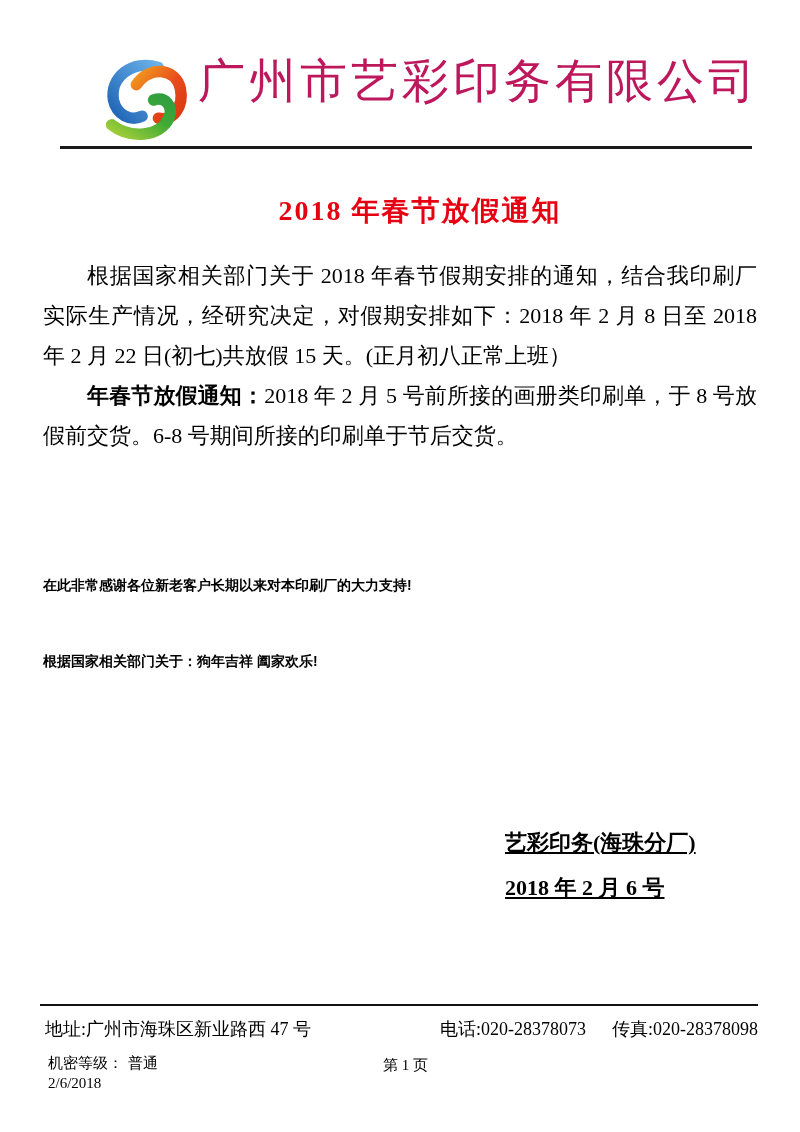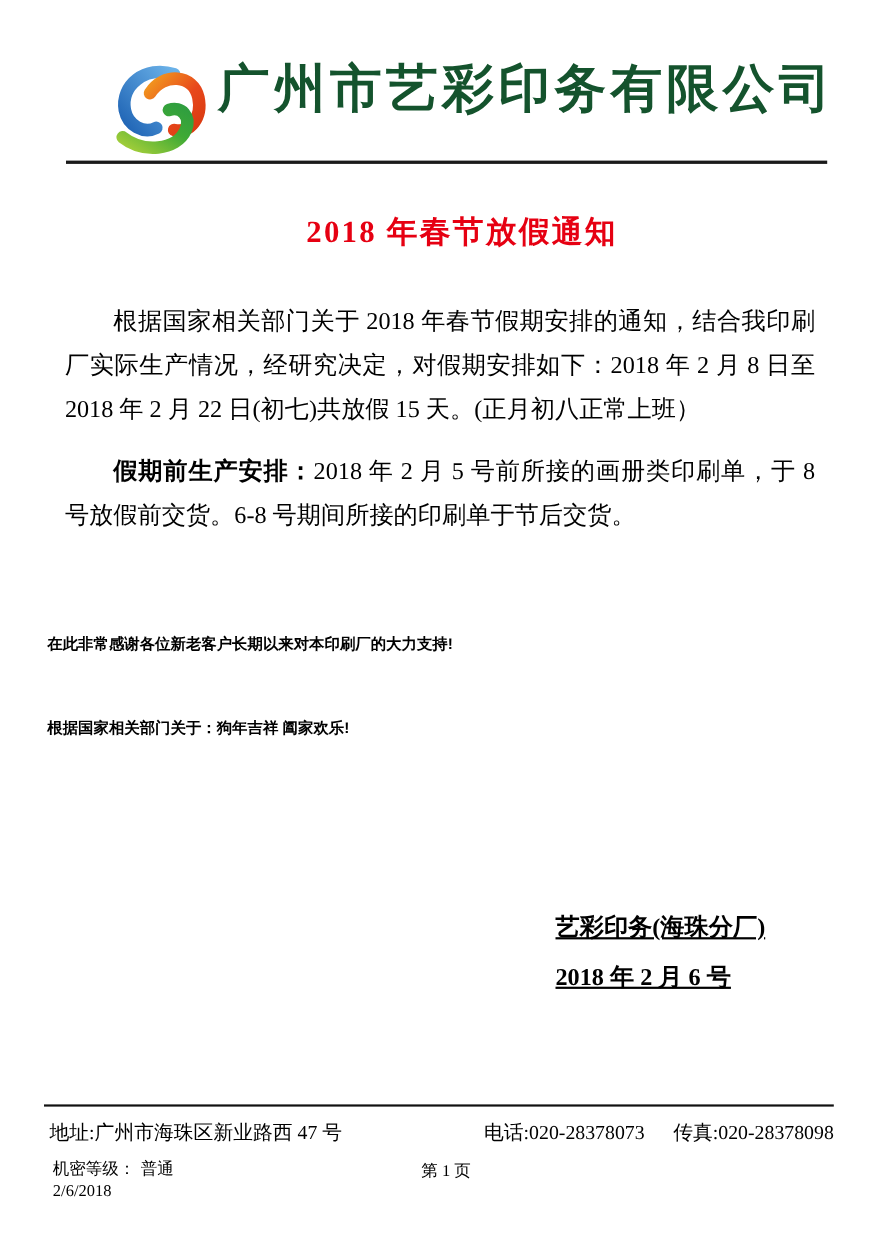--- a/index.html
+++ b/index.html
@@ -10,42 +10,42 @@
     color: #000;
     position: relative;
     overflow: hidden;
   }
   .page { position: absolute; inset: 0; width: 800px; height: 1132px; background: #fff; }
 
   
   .logo { position: absolute; left: 100px; top: 57px; width: 90px; height: 86px; }
   .namesblock { position: absolute; left: 198px; top: 56px; width: 558px; text-align: center; }
   .company-cn {
-    font-size: 47px; font-weight: bold; letter-spacing: 4px;
-    line-height: 1.1; white-space: nowrap; color: #14532d;
+    font-size: 47px; font-weight: normal; letter-spacing: 4px;
+    line-height: 1.1; white-space: nowrap; color: #be185d;
   }
   .company-en {
     font-size: 24px; font-weight: bold; letter-spacing: 3px;
     margin-top: 4px; white-space: nowrap; color: #111;
   }
   .header-rule { position: absolute; left: 60px; top: 146px; width: 692px; height: 3px; background: #1a1a1a; }
 
   
   .notice-title {
     position: absolute; left: 0; top: 192px; width: 100%;
     text-align: center; font-size: 28px; font-weight: bold;
     letter-spacing: 2px; color: #e60012; white-space: nowrap; margin-left: 20px;
   }
 
   
   .content {
     position: absolute; left: 43px; top: 256px; width: 714px;
     font-size: 22px; line-height: 40px; text-align: justify;
   }
-  .content p { text-indent: 2em; margin: 16px; }
+  .content p { text-indent: 2em; margin: 0; }
   .lead-label { font-weight: bold; }
 
   .standalone {
     position: absolute; left: 43px; width: 714px;
     font-family: "Liberation Sans", "DejaVu Sans", sans-serif;
     font-size: 14px; font-weight: bold; line-height: 30px;
   }
   .thanks-line { top: 570px; }
   .wishes-line { top: 646px; }
 
@@ -96,21 +96,21 @@
   <div class="namesblock">
     <div class="company-cn">广州市艺彩印务有限公司</div>
   </div>
 
   <div class="header-rule"></div>
 
   <div class="notice-title">2018 年春节放假通知</div>
 
   <div class="content">
     <p>根据国家相关部门关于 2018 年春节假期安排的通知，结合我印刷厂实际生产情况，经研究决定，对假期安排如下：2018 年 2 月 8 日至 2018 年 2 月 22 日(初七)共放假 15 天。(正月初八正常上班）</p>
-    <p><span class="lead-label">假期前生产安排：</span><span>2018 年 2 月 5 号前所接的画册类印刷单，于 8 号放假前交货。6-8 号期间所接的印刷单于节后交货。</span></p>
+    <p><span class="lead-label">年春节放假通知：</span><span>2018 年 2 月 5 号前所接的画册类印刷单，于 8 号放假前交货。6-8 号期间所接的印刷单于节后交货。</span></p>
   </div>
 
   <div class="standalone thanks-line">在此非常感谢各位新老客户长期以来对本印刷厂的大力支持!</div>
   <div class="standalone wishes-line">根据国家相关部门关于：狗年吉祥 阖家欢乐!</div>
 
   <div class="signature">
     <div>艺彩印务(海珠分厂)</div>
     <div>2018 年 2 月 6 号</div>
   </div>
 

